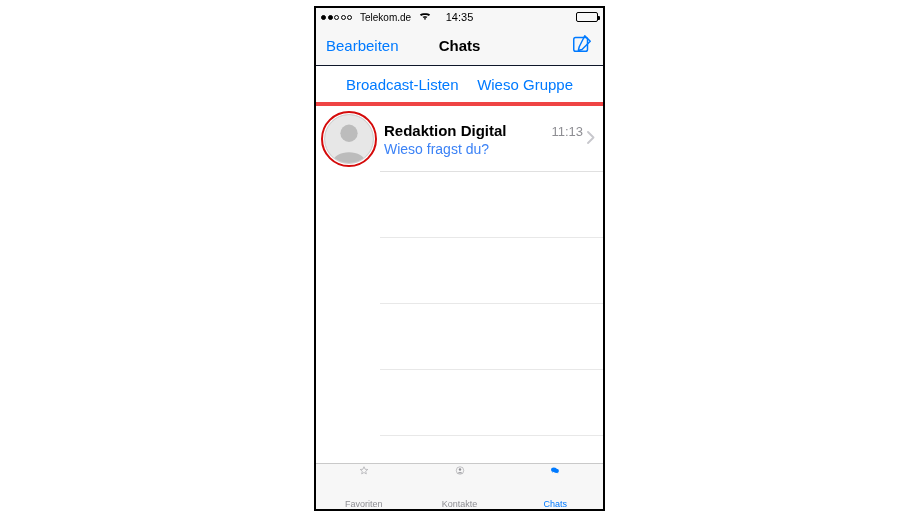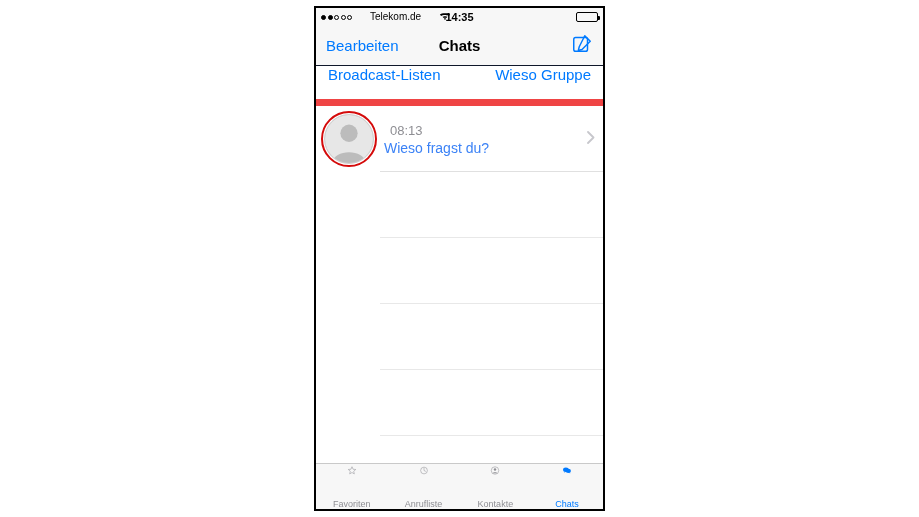--- a/index.html
+++ b/index.html
@@ -16,49 +16,49 @@
   }
   
   .statusbar {
     height: 18px;
     background: #f7f7f7;
     display: flex; align-items: center;
     font-size: 10px; color: #000;
     padding: 0 5px;
     position: relative;
   }
-  .sb-left { display: flex; gap: 18px; }
+  .sb-left { display: flex; align-items: center; gap: 8px; }
   .signal-dots { display: flex; gap: 1.5px; align-items: center; }
   .dot { width: 5px; height: 5px; border-radius: 50%; border: 0.8px solid #000; }
   .dot.filled { background: #000; }
   .carrier { font-size: 10px; }
   .wifi { font-size: 11px; line-height: 1; }
-  .sb-time { position: absolute; left: 50%; transform: translateX(-50%); font-weight: 700; font-size: 11px; }
+  .sb-time { position: absolute; left: 50%; transform: translateX(-50%); font-weight: 400; font-size: 11px; }
   .sb-right { margin-left: auto; display: flex; align-items: center; gap: 3px; }
   .battery { width: 22px; height: 10px; border: 1px solid #000; border-radius: 2px; position: relative; }
   .battery::after { content:""; position:absolute; right:-3px; top:2.5px; width:2px; height:4px; background:#000; border-radius:0 1px 1px 0; }
   .battery-fill { background:#000; height:100%; width:90%; }
   
   .navheader {
     height: 40px; background: #f7f7f7;
     border-bottom: 1px solid #0f172a;
     display: flex; align-items: center; justify-content: space-between;
     padding: 0 10px;
     position: relative;
   }
   .nav-left { color: #007aff; font-size: 15px; }
   .nav-title { position: absolute; left:50%; transform: translateX(-50%); font-weight: 700; font-size: 15px; color:#000; }
   .nav-right { color: #007aff; }
   .compose-icon { width: 22px; height: 22px; display:inline-block; }
   
   .subheader {
     height: 40px; background: #fff;
-    border-bottom: 7px solid #ef4444;
-    display: flex; justify-content: space-between; 
-    padding: 0 12px;
+    border-bottom: 4px solid #ef4444;
+    display: flex; justify-content: space-between; align-items: center;
+    padding: 0 30px;
     font-size: 15px; color: #007aff;
   }
   
   .chatlist { flex: 1; background: #fff; overflow: hidden; }
   .chatrow {
     display: flex; align-items: center;
     height: 66px;
     padding: 0 8px 0 8px;
     position: relative;
   }
@@ -157,21 +157,22 @@
             <svg viewBox="0 0 50 50">
               <circle cx="25" cy="25" r="25" fill="#e7e7e7"></circle>
               <circle cx="25" cy="19" r="9" fill="#bcbcbc"></circle>
               <path d="M8 50 C8 35 42 35 42 50 Z" fill="#bcbcbc"></path>
             </svg>
           </div>
           <div class="avatar-circle-ring"></div>
         </div>
         <div class="chat-main">
           <div class="chat-top">
-            <span class="chat-time">08:13</span>
+            <span class="chat-name">Redaktion Digital</span>
+            <span class="chat-time">11:13</span>
           </div>
           <div class="chat-preview">Wieso fragst du?</div>
         </div>
         <span class="chevron">
           <svg width="8" height="13" viewBox="0 0 8 13">
               <path d="M1 1 L6.5 6.5 L1 12" fill="none" stroke="#c7c7cc" stroke-width="1.8" stroke-linecap="round" stroke-linejoin="round"></path>
             </svg>
         </span>
         <div class="divider"></div>
       </div>
@@ -183,27 +184,20 @@
 
     <div class="tabbar">
       <div class="tab">
         <svg viewBox="0 0 24 24">
             <path d="M12 2 L14.8 8.6 L22 9.3 L16.6 14 L18.2 21 L12 17.3 L5.8 21 L7.4 14 L2 9.3 L9.2 8.6 Z" fill="none" stroke="#8e8e93" stroke-width="1.4"></path>
           </svg>
         <span class="tab-label">Favoriten</span>
       </div>
       <div class="tab">
         <svg viewBox="0 0 24 24">
-            <circle cx="12" cy="12" r="9" fill="none" stroke="#8e8e93" stroke-width="1.4"></circle>
-            <path d="M12 6 V12 L16 14" fill="none" stroke="#8e8e93" stroke-width="1.4" stroke-linecap="round"></path>
-          </svg>
-        <span class="tab-label">Anrufliste</span>
-      </div>
-      <div class="tab">
-        <svg viewBox="0 0 24 24">
             <circle cx="12" cy="12" r="10" fill="none" stroke="#8e8e93" stroke-width="1.4"></circle>
             <circle cx="12" cy="9.5" r="3.2" fill="#8e8e93"></circle>
             <path d="M5.5 19.5 C6.5 15.5 17.5 15.5 18.5 19.5" fill="#8e8e93"></path>
           </svg>
         <span class="tab-label">Kontakte</span>
       </div>
       <div class="tab active">
         <svg viewBox="0 0 24 24">
           <ellipse cx="9" cy="10" rx="7.5" ry="6" fill="#007aff"></ellipse>
           <path d="M4 18 L6 14.5 L9 15 Z" fill="#007aff"></path>

